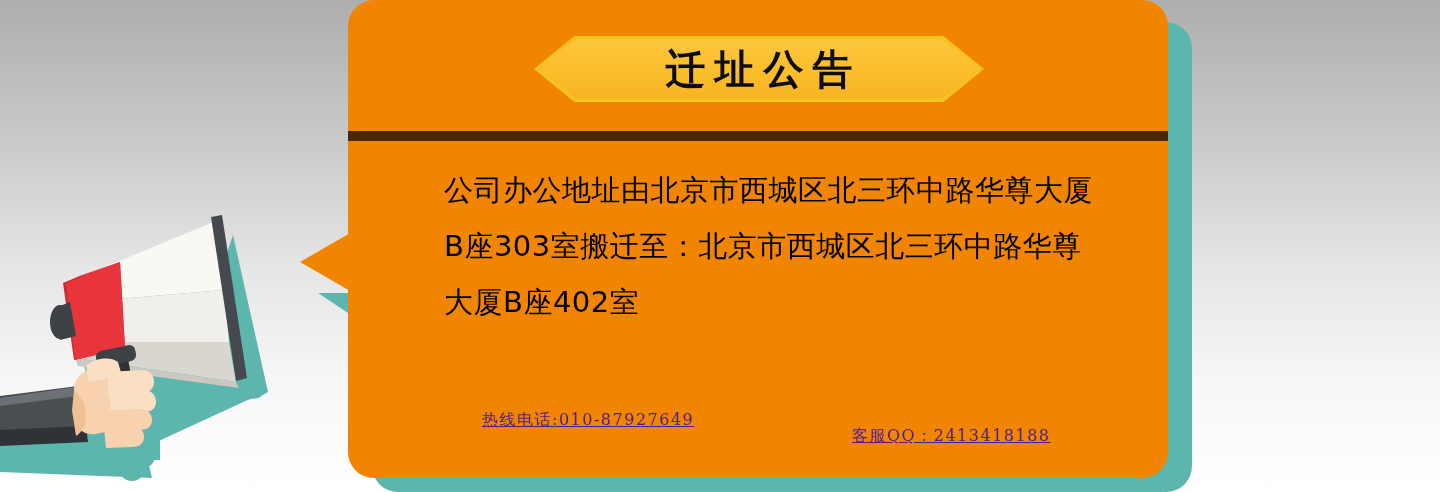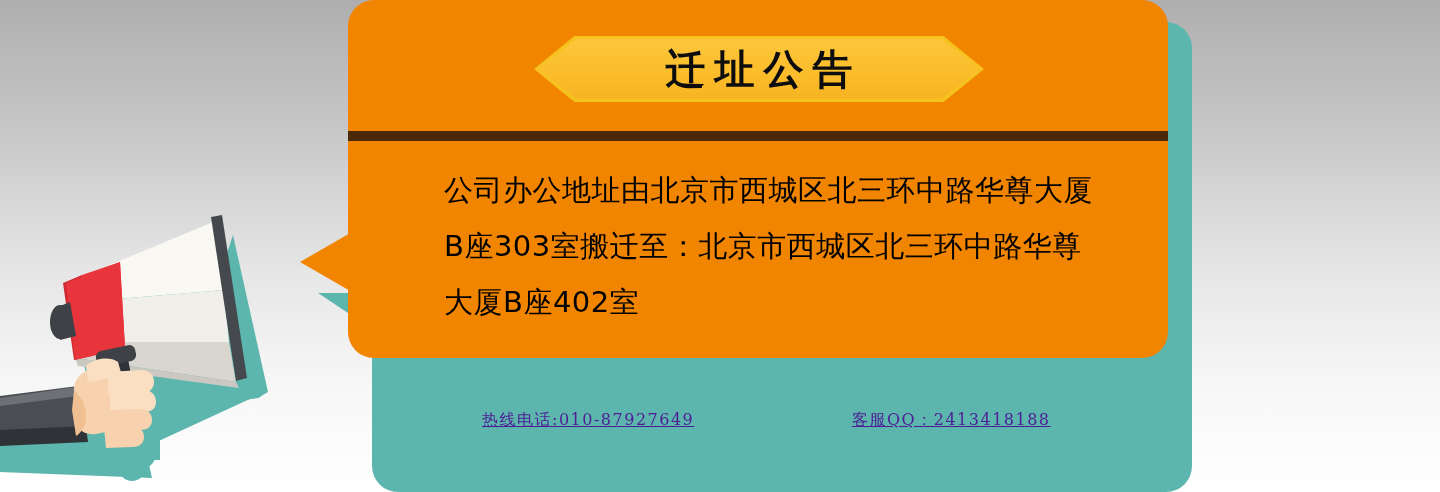--- a/index.html
+++ b/index.html
@@ -31,21 +31,21 @@
     background: #5db6ae;
     border-radius: 26px;
   }
 
   
   .main-card {
     position: absolute;
     left: 348px;
     top: 0px;
     width: 820px;
-    height: 358px;
+    height: 478px;
     background: #f28500;
     border-radius: 26px;
     overflow: visible;
   }
 
   
   .tail-shadow {
     position: absolute;
     left: 318px;
     top: 293px;
@@ -138,21 +138,21 @@
   .footer-item {
     position: absolute;
     font-size: 16px;
     color: #4c1d95;
     letter-spacing: 1.5px;
     white-space: nowrap;
     font-family: "DejaVu Serif", "Liberation Serif", serif;
     text-decoration: underline;
   }
   .footer-hotline { left: 134px; top: 5px; }
-  .footer-qq { left: 504px; top: 5px; }
+  .footer-qq { left: 504px; top: 21px; }
 
   
   .megaphone {
     position: absolute;
     left: 0px;
     top: 190px;
     width: 300px;
     height: 302px;
   }
   .megaphone svg { display: block; }

